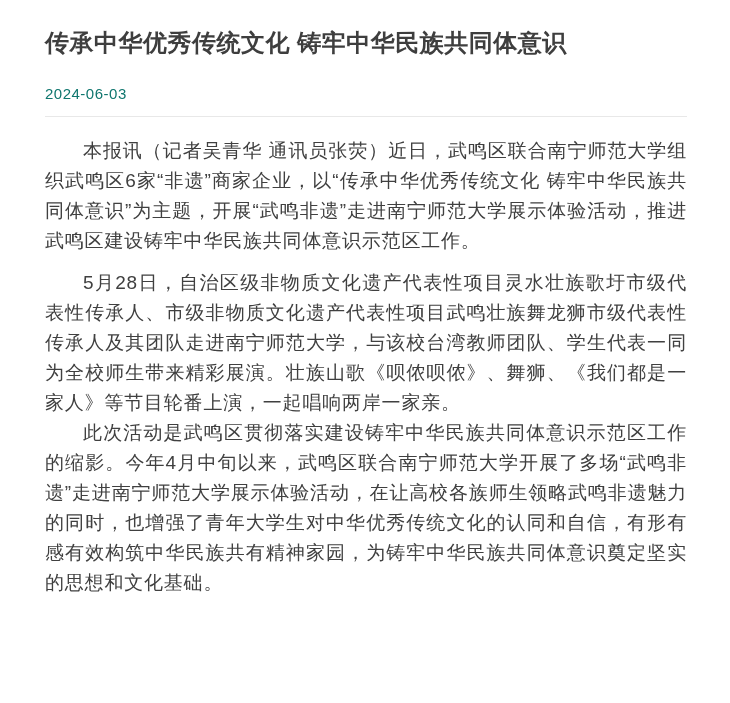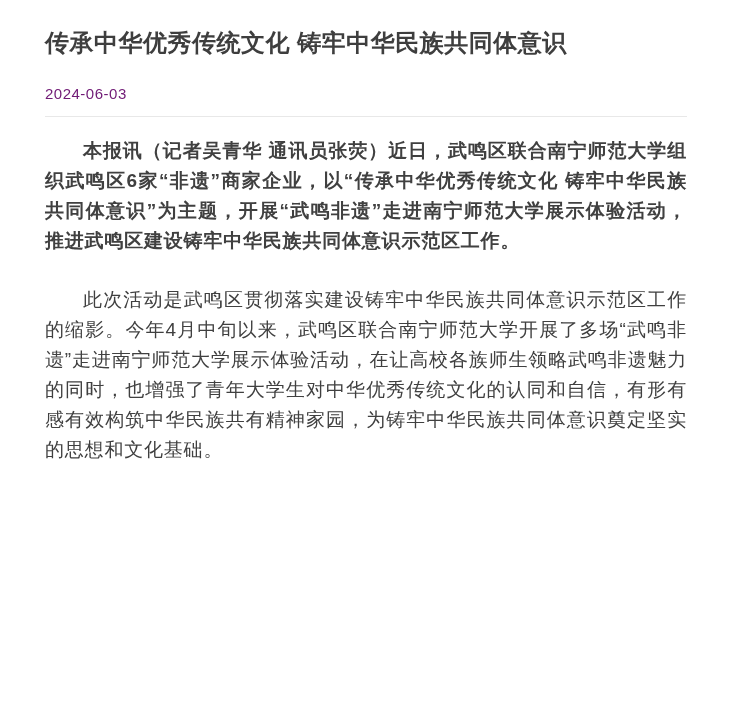--- a/index.html
+++ b/index.html
@@ -20,21 +20,21 @@
     font-size: 24px;
     line-height: 34px;
     font-weight: bold;
     color: #3e3e3e;
     letter-spacing: 0.5px;
   }
   .article-date {
     margin-top: 26px;
     font-size: 15px;
     line-height: 16px;
-    color: #701a75;
+    color: #0f766e;
     letter-spacing: 0.5px;
   }
   .divider {
     margin-top: 14px;
     border: none;
     border-top: 1px solid #e8e8e8;
     height: 0;
     width: 100%;
   }
   .article-body {
@@ -43,35 +43,35 @@
     line-height: 30px;
     color: #404040;
     letter-spacing: 0.8px;
     text-align: justify;
   }
   .article-body p {
     text-indent: 2em;
     margin: 0;
   }
   .article-body p.para-first {
-    margin-bottom: 29px;
-    font-weight: bold;
+    margin-bottom: 12px;
   }
 </style>
 </head>
 <body>
 
 <div class="page">
   <div class="article">
 
     <h1 class="article-title">传承中华优秀传统文化 铸牢中华民族共同体意识</h1>
 
     <div class="article-date">2024-06-03</div>
 
     <hr class="divider">
 
     <div class="article-body">
       <p class="para-first">本报讯（记者吴青华 通讯员张荧）近日，武鸣区联合南宁师范大学组织武鸣区6家“非遗”商家企业，以“传承中华优秀传统文化 铸牢中华民族共同体意识”为主题，开展“武鸣非遗”走进南宁师范大学展示体验活动，推进武鸣区建设铸牢中华民族共同体意识示范区工作。</p>
+      <p>5月28日，自治区级非物质文化遗产代表性项目灵水壮族歌圩市级代表性传承人、市级非物质文化遗产代表性项目武鸣壮族舞龙狮市级代表性传承人及其团队走进南宁师范大学，与该校台湾教师团队、学生代表一同为全校师生带来精彩展演。壮族山歌《呗侬呗侬》、舞狮、《我们都是一家人》等节目轮番上演，一起唱响两岸一家亲。</p>
       <p>此次活动是武鸣区贯彻落实建设铸牢中华民族共同体意识示范区工作的缩影。今年4月中旬以来，武鸣区联合南宁师范大学开展了多场“武鸣非遗”走进南宁师范大学展示体验活动，在让高校各族师生领略武鸣非遗魅力的同时，也增强了青年大学生对中华优秀传统文化的认同和自信，有形有感有效构筑中华民族共有精神家园，为铸牢中华民族共同体意识奠定坚实的思想和文化基础。</p>
     </div>
 
   </div>
 </div>
 
 </body></html>

